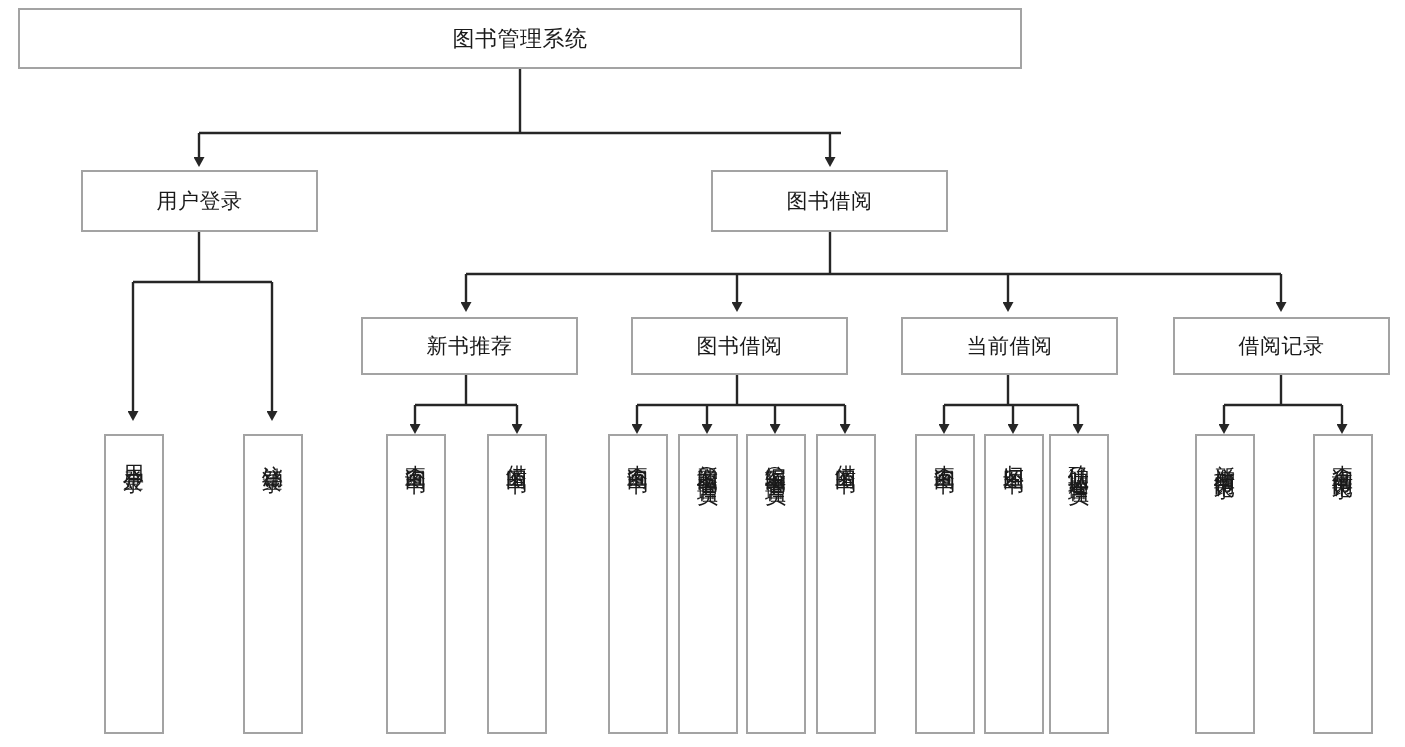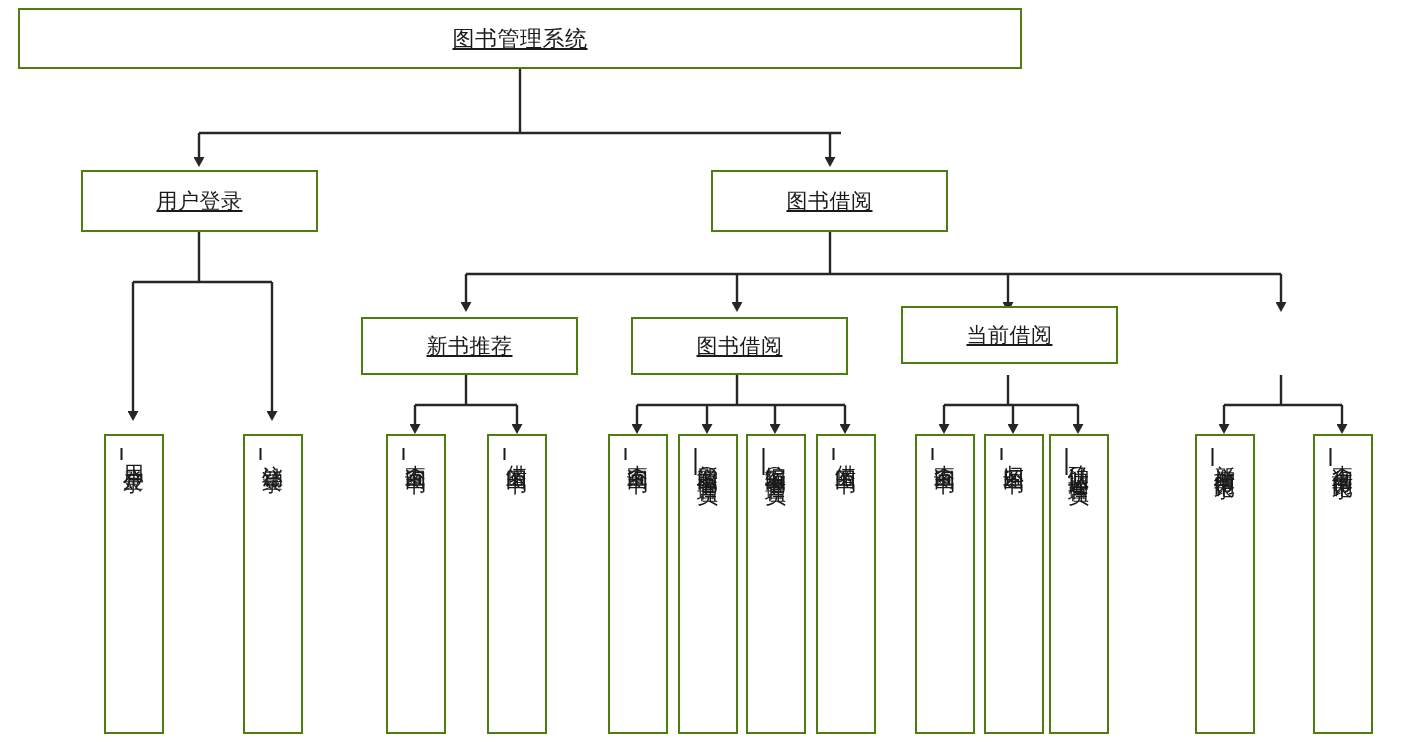--- a/index.html
+++ b/index.html
@@ -21,27 +21,26 @@
     position: absolute;
     left: 0;
     top: 0;
     width: 1405px;
     height: 747px;
     pointer-events: none;
   }
   .node {
     position: absolute;
     box-sizing: border-box;
-    border: 2px solid #4d7c0f;
+    border: 2px solid #a3a3a3;
     background: #ffffff;
     display: flex;
     align-items: center;
     justify-content: center;
     color: #1a1a1a;
-    text-decoration: underline;
   }
   .node .label {
     display: block;
     text-align: center;
     line-height: 1.18;
     white-space: nowrap;
   }
   .node.horizontal .label {
     font-size: 21px;
     letter-spacing: 0.5px;
@@ -137,22 +136,25 @@
   <div class="node horizontal" style="left:711px; top:170px; width:237px; height:62px;">
     <span class="label">图书借阅</span>
   </div>
 
   <div class="node horizontal" style="left:631px; top:317px; width:217px; height:58px;">
     <span class="label">图书借阅</span>
   </div>
   <div class="node horizontal" style="left:361px; top:317px; width:217px; height:58px;">
     <span class="label">新书推荐</span>
   </div>
-  <div class="node horizontal" style="left:901px; top:306px; width:217px; height:58px;">
+  <div class="node horizontal" style="left:901px; top:317px; width:217px; height:58px;">
     <span class="label">当前借阅</span>
+  </div>
+  <div class="node horizontal" style="left:1173px; top:317px; width:217px; height:58px;">
+    <span class="label">借阅记录</span>
   </div>
 
   <div class="node vertical" style="left:104px; top:434px; width:60px; height:300px;">
     <span class="label">用户登录</span>
   </div>
   <div class="node vertical" style="left:243px; top:434px; width:60px; height:300px;">
     <span class="label">注销登录</span>
   </div>
 
   <div class="node vertical" style="left:386px; top:434px; width:60px; height:300px;">

